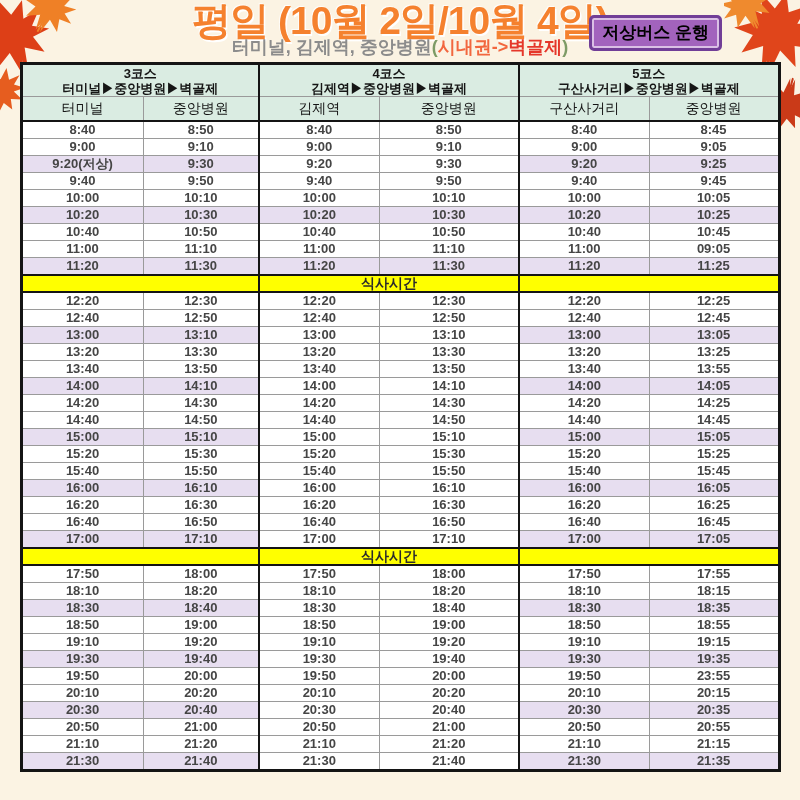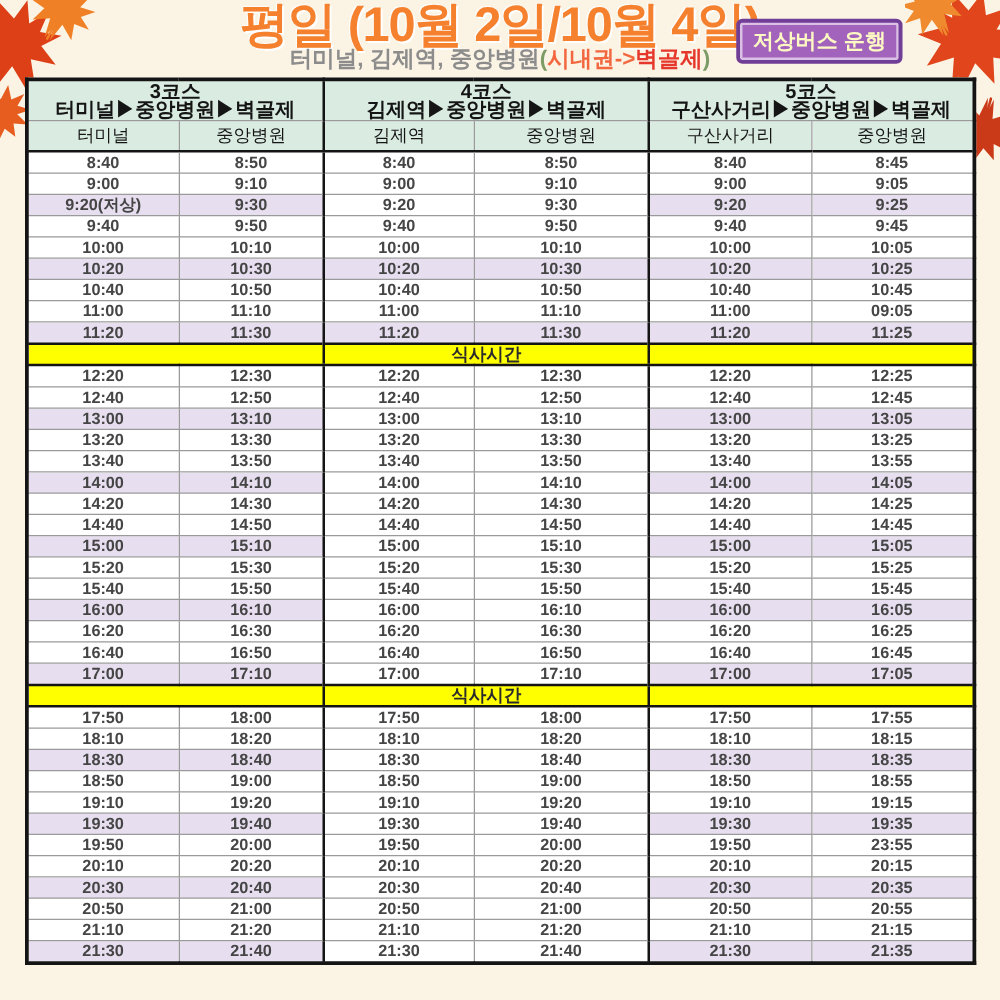--- a/index.html
+++ b/index.html
@@ -17,32 +17,32 @@
     line-height:32px;
   }
   .subtitle{font-size:18px;font-weight:bold;color:#8c8c8c;line-height:20px;margin-top:0px;}
   .subtitle .paren{color:#7d9b66;}
   .subtitle .zone{color:#f2673f;}
   .subtitle .dest{color:#e5372b;}
   .badge{
     position:absolute;top:15px;right:78px;
     background:#a263bd;border:3px solid #713e97;border-radius:5px;
     box-shadow:inset 0 0 0 2px rgba(255,255,255,.6);
-    color:#fef9c3;font-weight:bold;font-size:17px;padding:3px 10px 4px 10px;
+    color:#000000;font-weight:bold;font-size:17px;padding:3px 10px 4px 10px;
   }
   .tbl-wrap{position:relative;z-index:1;}
   table{
     border-collapse:collapse;table-layout:fixed;margin:0 auto;
     background:#ffffff;border:3px solid #141414;
   }
   th,td{border:1px solid #9a9a9a;text-align:center;vertical-align:middle;padding:0;
         overflow:hidden;white-space:nowrap;}
   .cb{border-left:2px solid #141414;}
   .ch{background:#daece2;height:31px;}
-  .cname,.croute{font-size:16px;font-weight:bold;color:#151515;line-height:15px;}
+  .cname,.croute{font-size:13px;font-weight:bold;color:#151515;line-height:15px;}
   .sh{background:#daece2;height:23px;font-size:14px;font-weight:normal;color:#151515;
       border-bottom:2px solid #141414;}
   td.t{height:16px;line-height:16px;font-size:13px;font-weight:bold;color:#454545;}
   td.sd{background:#e7def0;}
   td.meal{
     background:#ffff00;height:15px;line-height:15px;
     border-top:2px solid #141414;border-bottom:2px solid #141414;
     font-size:14px;font-weight:bold;color:#2b2b2b;
   }
 </style>

